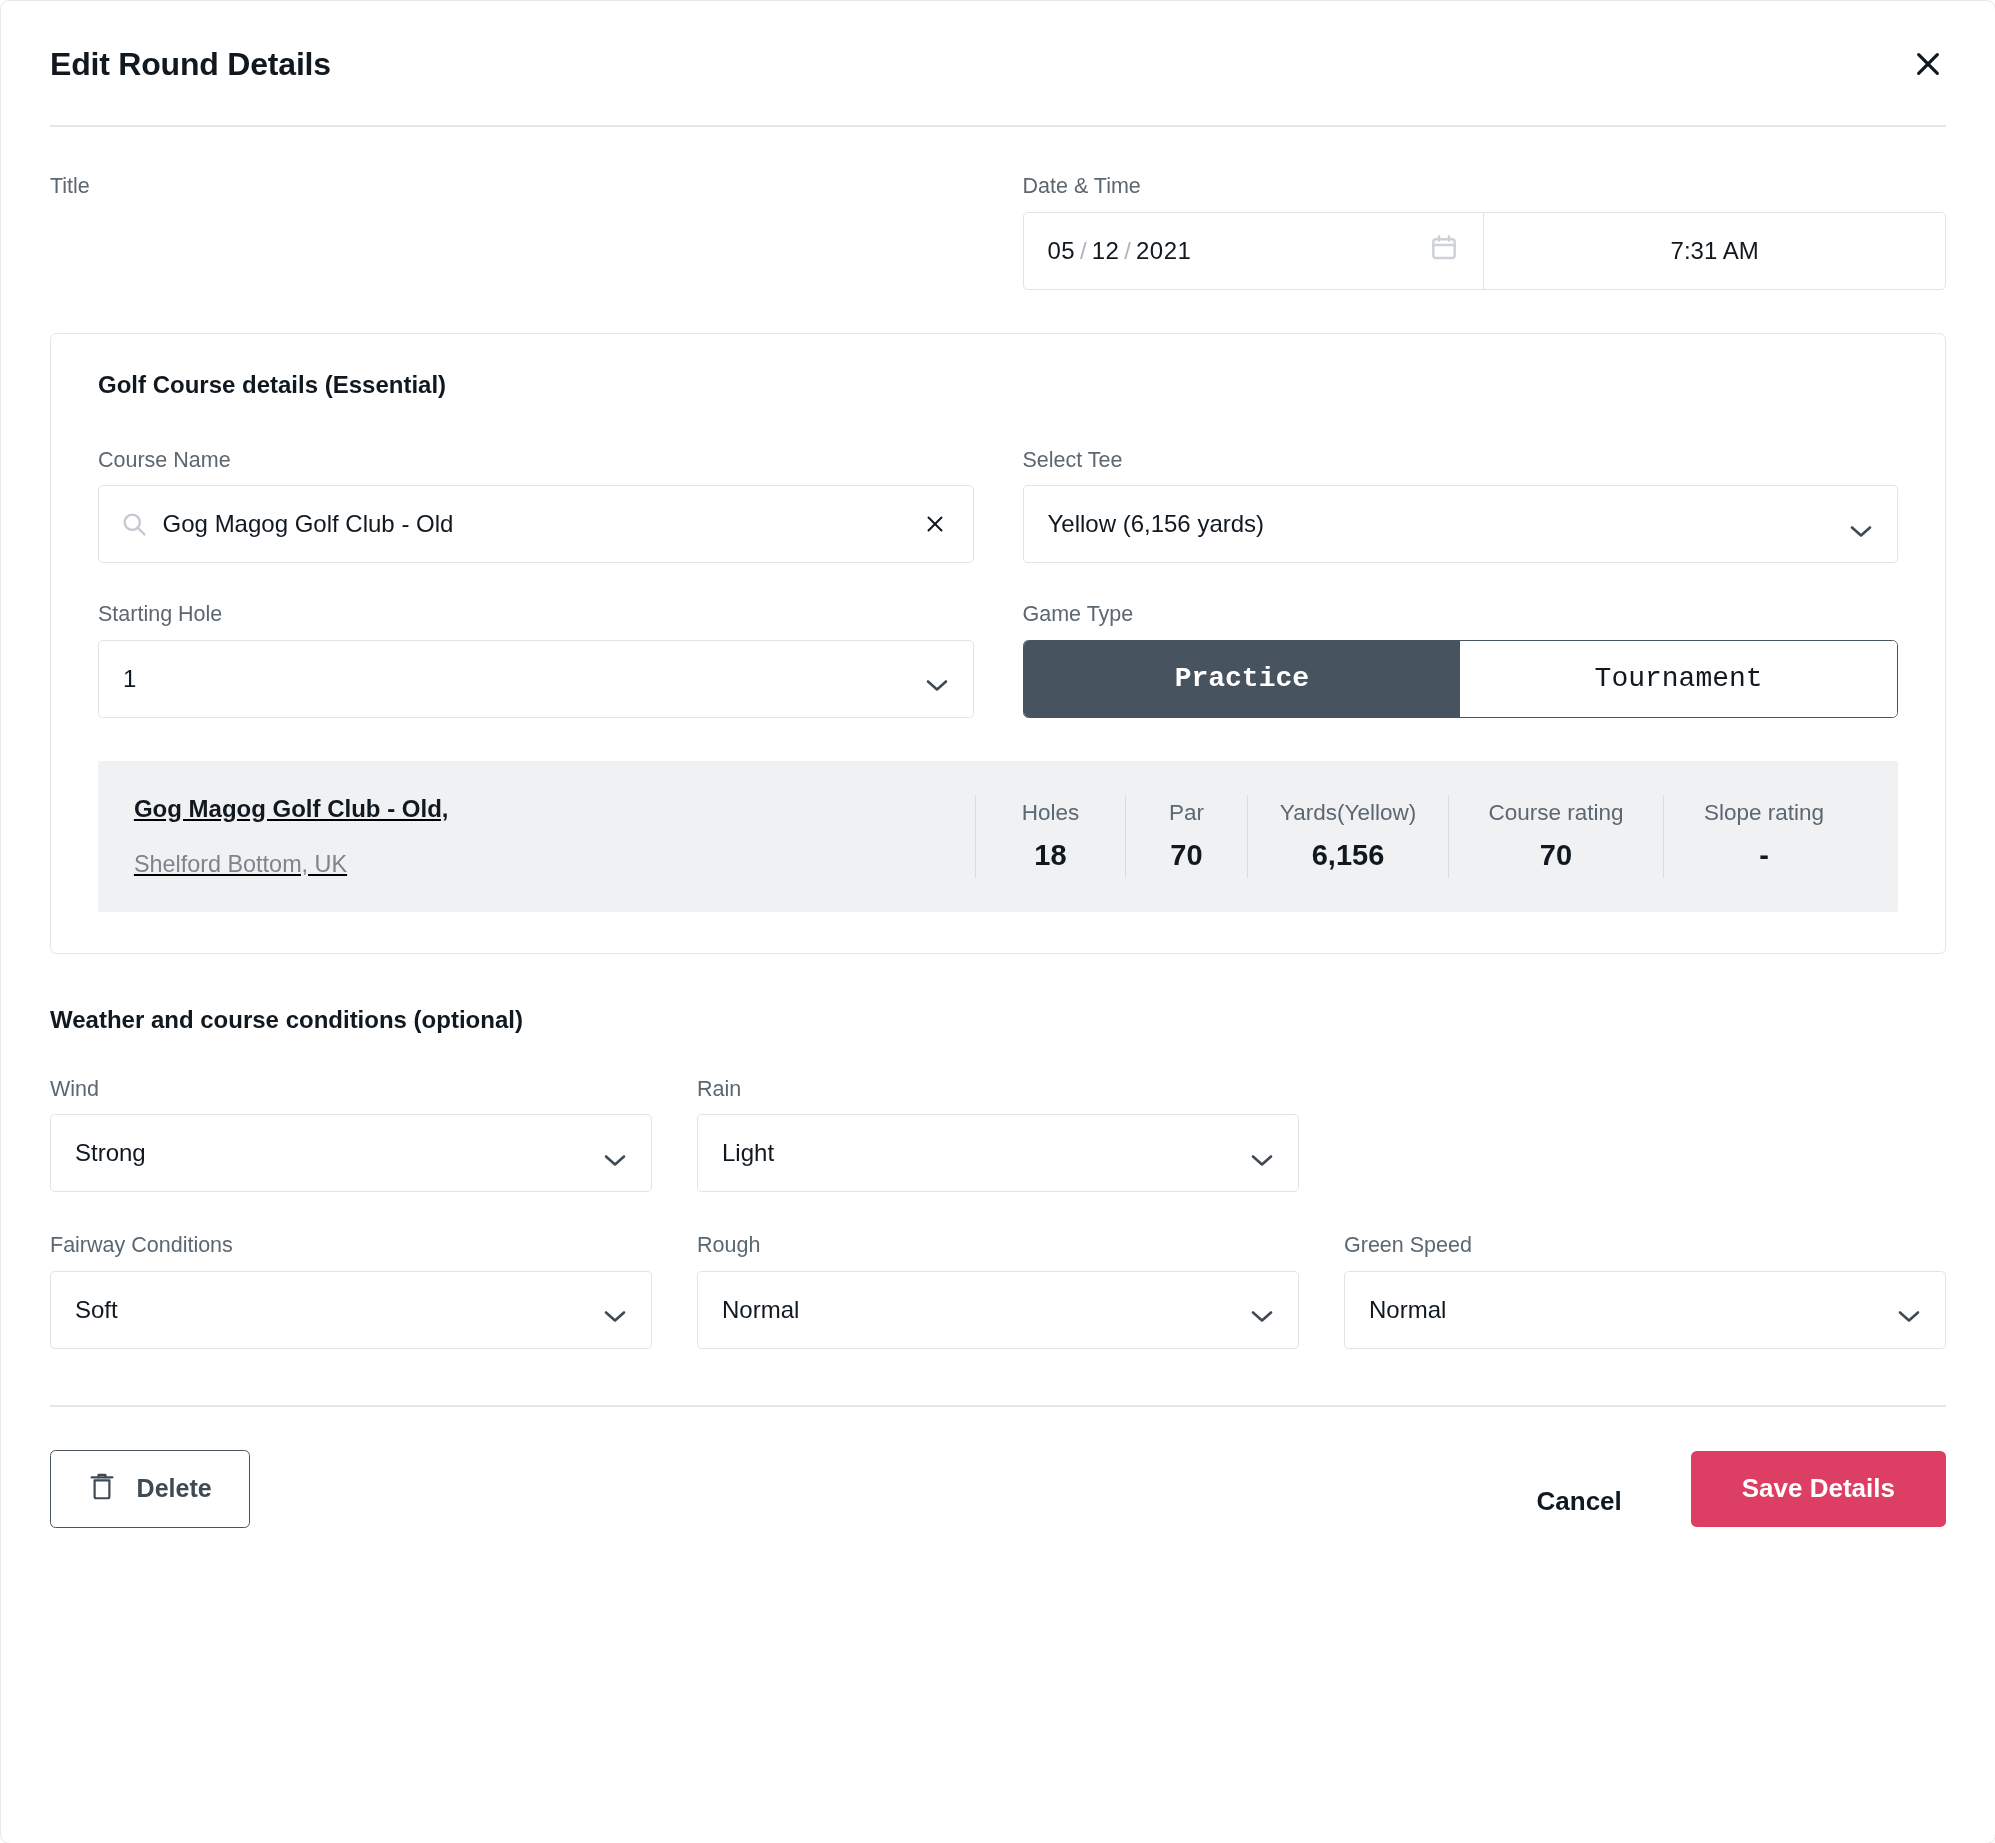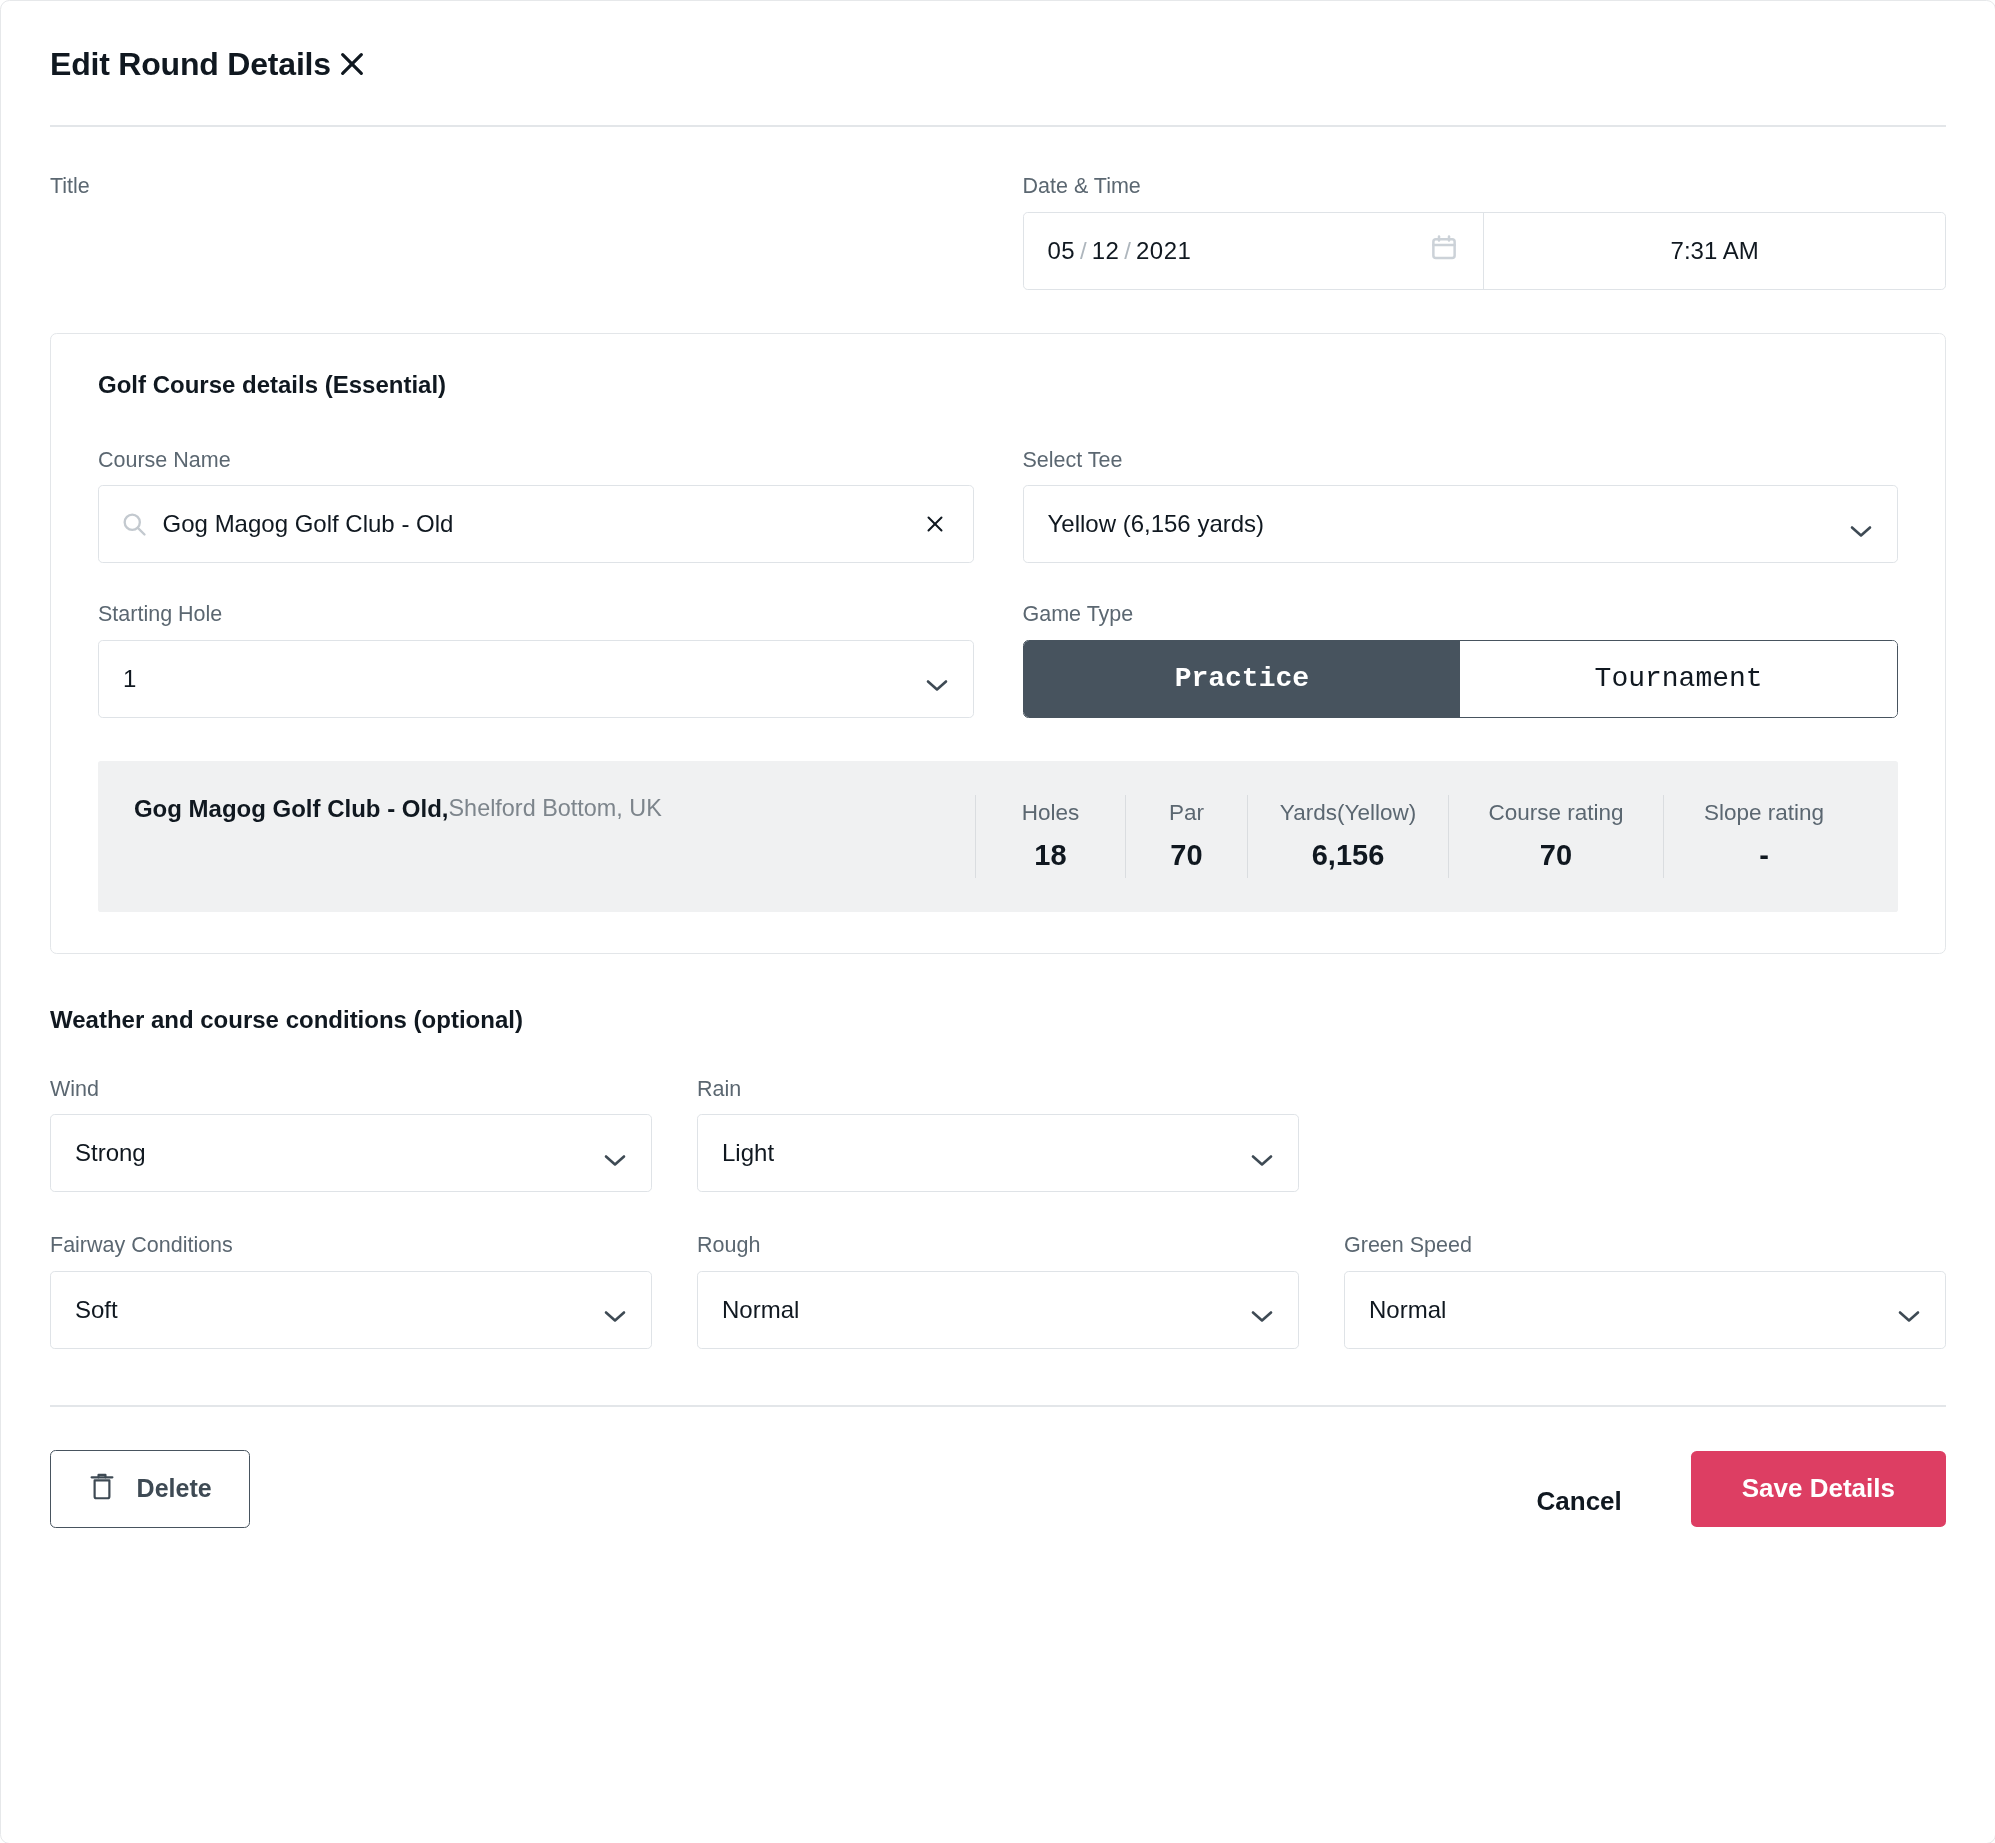--- a/index.html
+++ b/index.html
@@ -20,20 +20,21 @@
     border: 1.9px solid #e6e8ea;
     border-radius: 9.4px;
     padding: 0 49px;
     overflow: hidden;
   }
 
   
   .modal-header {
     display: flex;
     align-items: flex-start;
+    justify-content: space-between;
     padding-top: 45px;
   }
   .modal-title {
     font-size: 32px;
     font-weight: bold;
     color: #101820;
     letter-spacing: -0.2px;
   }
   .close-btn {
     width: 43px;
@@ -184,23 +185,24 @@
     margin-top: 43px;
     background: #f0f1f2;
     border-radius: 2.8px;
     display: flex;
     align-items: stretch;
     padding: 34px 34px;
   }
   .stats-name {
     flex: 1 1 auto;
     display: flex;
-    flex-direction: row;
-    justify-content: flex-start;
+    flex-direction: column;
+    justify-content: space-between;
     padding-left: 1.9px;
+    text-decoration: underline;
   }
   .stats-name .name {
     font-size: 24px;
     font-weight: bold;
     color: #101820;
     margin-bottom: 9.4px;
   }
   .stats-name .loc {
     font-size: 23.4px;
     color: #7d858c;

